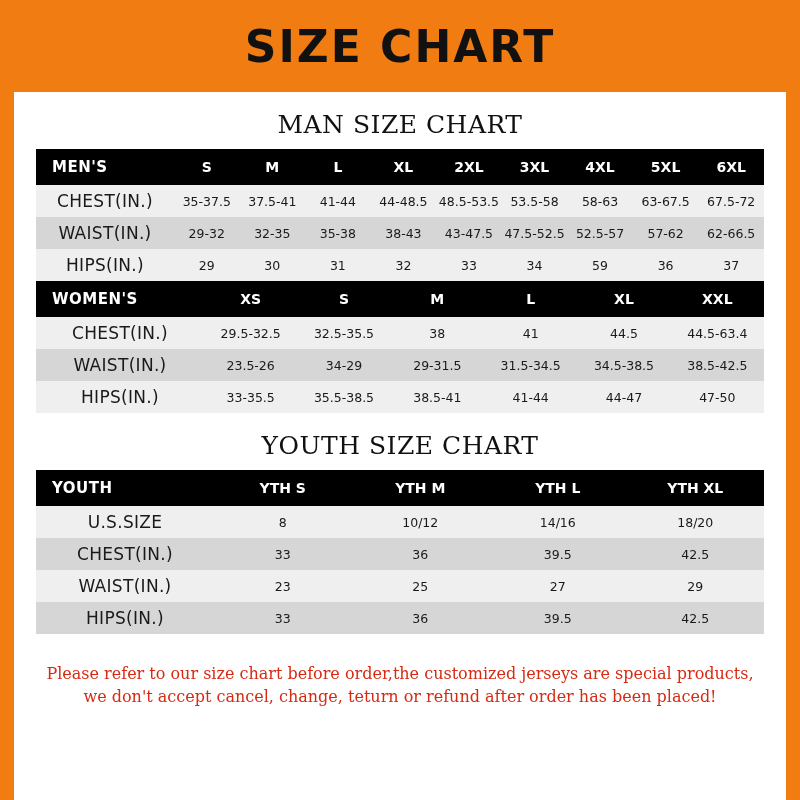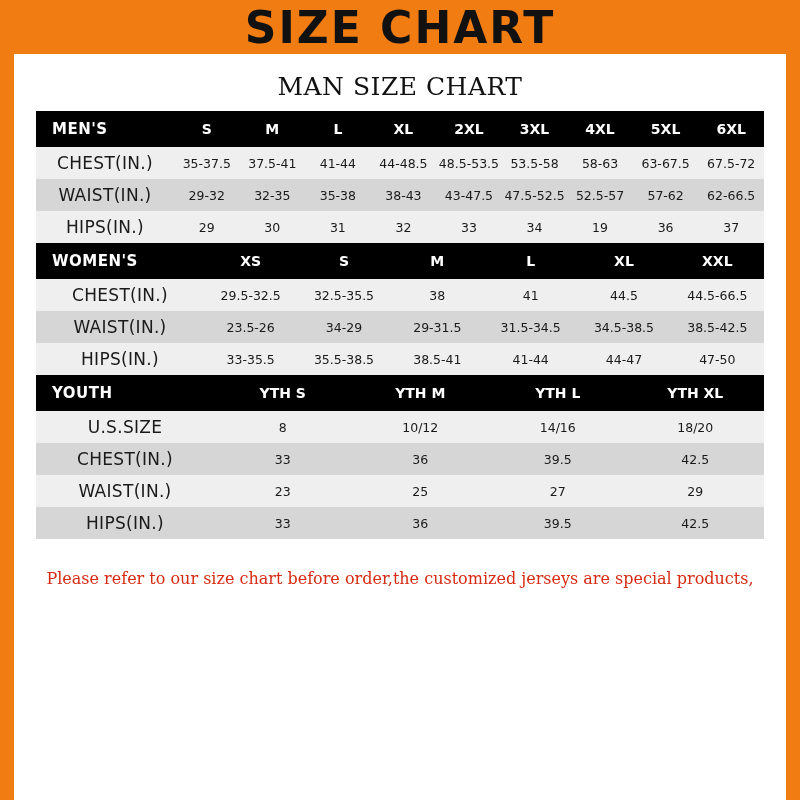--- a/index.html
+++ b/index.html
@@ -16,21 +16,21 @@
   .page {
     position: relative;
     width: 800px;
     height: 800px;
     background: #ffffff;
     box-sizing: border-box;
     border-left: 14px solid #f07c12;
     border-right: 14px solid #f07c12;
   }
   .banner {
-    height: 54px;
+    height: 92px;
     background: #f07c12;
     display: flex;
     align-items: center;
     justify-content: center;
     margin: 0 -14px;
   }
   .banner-title {
     font-family: "DejaVu Sans", sans-serif;
     font-weight: bold;
     font-size: 44px;
@@ -155,21 +155,21 @@
           <td>62-66.5</td>
         </tr>
         <tr class="odd">
           <td class="rowhead">HIPS(IN.)</td>
           <td>29</td>
           <td>30</td>
           <td>31</td>
           <td>32</td>
           <td>33</td>
           <td>34</td>
-          <td>19</td>
+          <td>59</td>
           <td>36</td>
           <td>37</td>
         </tr>
       </tbody>
     </table>
 
     <table class="size-table women">
       <thead>
         <tr>
           <th class="rowhead">WOMEN'S</th>
@@ -182,21 +182,21 @@
         </tr>
       </thead>
       <tbody>
         <tr class="odd">
           <td class="rowhead">CHEST(IN.)</td>
           <td>29.5-32.5</td>
           <td>32.5-35.5</td>
           <td>38</td>
           <td>41</td>
           <td>44.5</td>
-          <td>44.5-66.5</td>
+          <td>44.5-63.4</td>
         </tr>
         <tr class="even">
           <td class="rowhead">WAIST(IN.)</td>
           <td>23.5-26</td>
           <td>34-29</td>
           <td>29-31.5</td>
           <td>31.5-34.5</td>
           <td>34.5-38.5</td>
           <td>38.5-42.5</td>
         </tr>
@@ -205,20 +205,21 @@
           <td>33-35.5</td>
           <td>35.5-38.5</td>
           <td>38.5-41</td>
           <td>41-44</td>
           <td>44-47</td>
           <td>47-50</td>
         </tr>
       </tbody>
     </table>
 
+    <div class="section-title">YOUTH SIZE CHART</div>
     <table class="size-table youth">
       <thead>
         <tr>
           <th class="rowhead">YOUTH</th>
           <th>YTH S</th>
           <th>YTH M</th>
           <th>YTH L</th>
           <th>YTH XL</th>
         </tr>
       </thead>
@@ -249,16 +250,17 @@
           <td>33</td>
           <td>36</td>
           <td>39.5</td>
           <td>42.5</td>
         </tr>
       </tbody>
     </table>
 
     <div class="footer-note">
       <div>Please refer to our size chart before order,the customized jerseys are special products,</div>
+      <div>we don't accept cancel, change, teturn or refund after order has been placed!</div>
     </div>
 
   </div>
 </div>
 
 </body></html>

